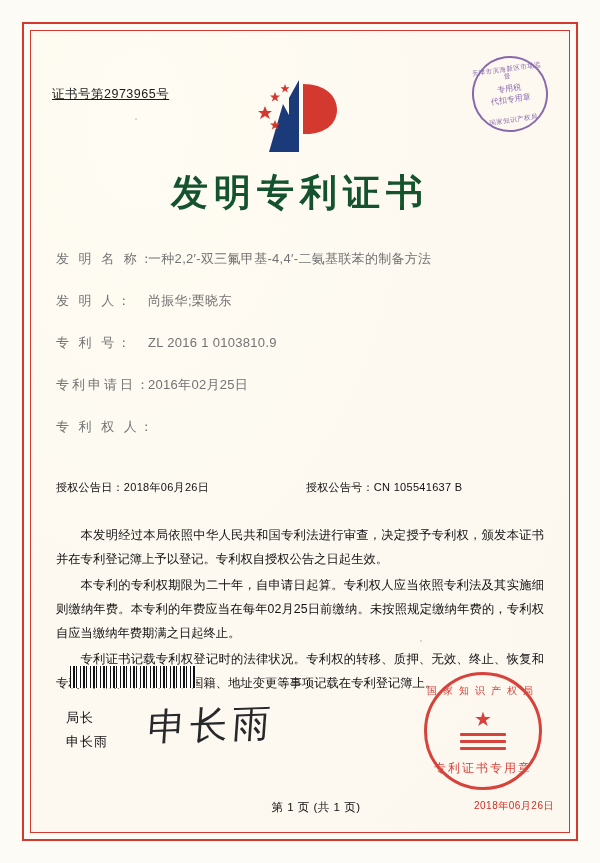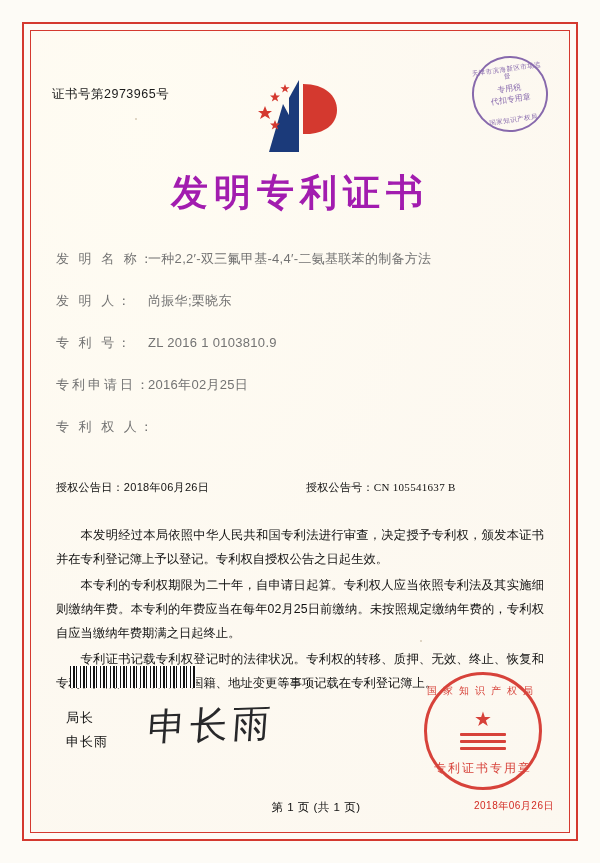--- a/index.html
+++ b/index.html
@@ -52,20 +52,21 @@
   }
 
   
   .cert-no {
     position: absolute;
     left: 52px;
     top: 86px;
     font-size: 12.5px;
     color: #1a1a1a;
     letter-spacing: 0.5px;
+    text-decoration: underline;
   }
 
   
   .seal-purple {
     position: absolute;
     right: 52px;
     top: 56px;
     width: 76px;
     height: 76px;
     border-radius: 50%;
@@ -108,21 +109,21 @@
 
   .title {
     position: absolute;
     left: 0;
     right: 0;
     top: 168px;
     text-align: center;
     font-family: "DejaVu Serif", "Liberation Serif", serif;
     font-size: 37px;
     font-weight: bold;
-    color: #a21caf;
+    color: #14532d;
     letter-spacing: 6px;
   }
 
   
   .fields {
     position: absolute;
     left: 56px;
     top: 250px;
     right: 56px;
   }
@@ -148,21 +149,21 @@
   .announce {
     position: absolute;
     left: 56px;
     right: 56px;
     top: 480px;
     display: flex;
     font-size: 11px;
     color: #111;
   }
   .announce .a-left { width: 250px; flex: 0 0 250px; letter-spacing: 0.3px; }
-  .announce .a-right { flex: 1 1 auto; letter-spacing: 0.3px; font-family: Liberation Serif, serif; }
+  .announce .a-right { flex: 1 1 auto; letter-spacing: 0.3px; }
 
   
   .body-text {
     position: absolute;
     left: 56px;
     right: 56px;
     top: 524px;
     font-size: 12.3px;
     color: #111;
     line-height: 1.95;

